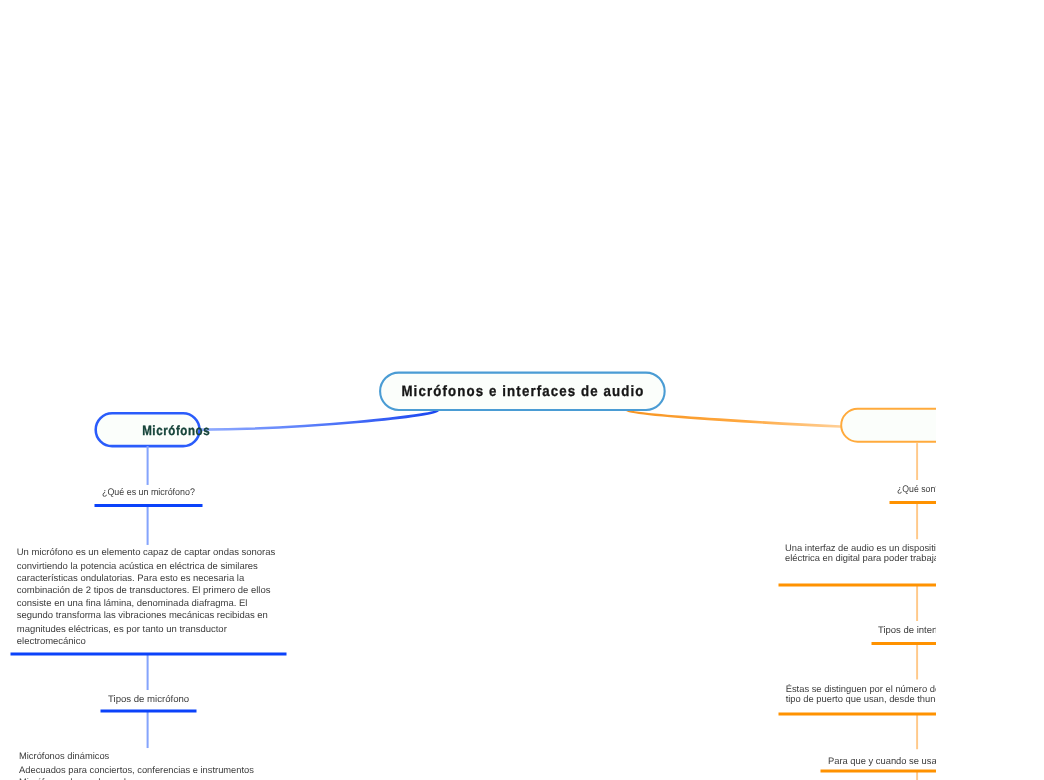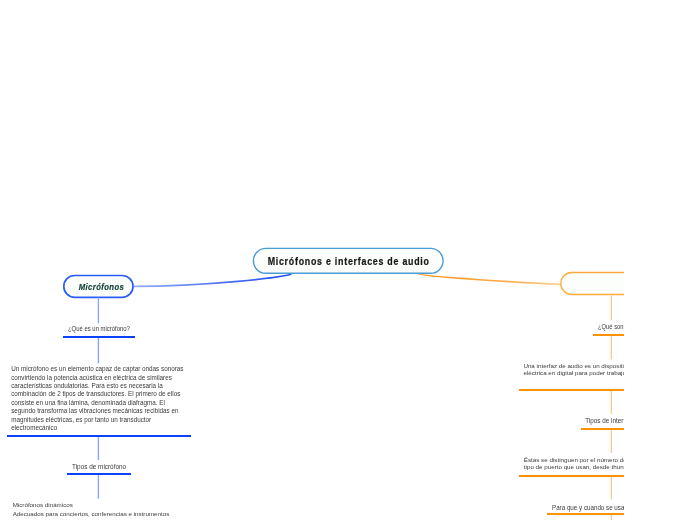--- a/index.html
+++ b/index.html
@@ -11,21 +11,21 @@
   
   .node{position:absolute;box-sizing:border-box;display:flex;align-items:center;
         justify-content:center;}
   .node .lbl{white-space:nowrap;font-weight:bold;}
 
   #root{left:252.6px;top:247.6px;width:191.2px;height:25.8px;}
   #root .lbl{font-size:10.0px;color:#161616;letter-spacing:0.85px;-webkit-text-stroke:0.22px #161616;
              position:relative;top:1.3px;
              transform:scaleX(0.884) translateZ(0);}
 
-  #n-left{left:64px;top:274.7px;width:70.8px;height:23.2px;font-style:italic;}
+  #n-left{left:80px;top:274.7px;width:70.8px;height:23.2px;}
   #n-left .lbl{font-size:8.95px;color:#16443a;letter-spacing:0.46px;
                -webkit-text-stroke:0.22px #16443a;padding-left:4.4px;
                position:relative;top:0.8px;transform:scaleX(0.86) translateZ(0);}
 
   #n-right{left:560.0px;top:272.2px;width:102.6px;height:23.2px;}
   #n-right .lbl{font-size:8.95px;color:#16443a;letter-spacing:0.46px;
                 -webkit-text-stroke:0.22px #16443a;padding-left:0.8px;
                 position:relative;top:0.3px;transform:scaleX(0.86) translateZ(0);}
 
   

